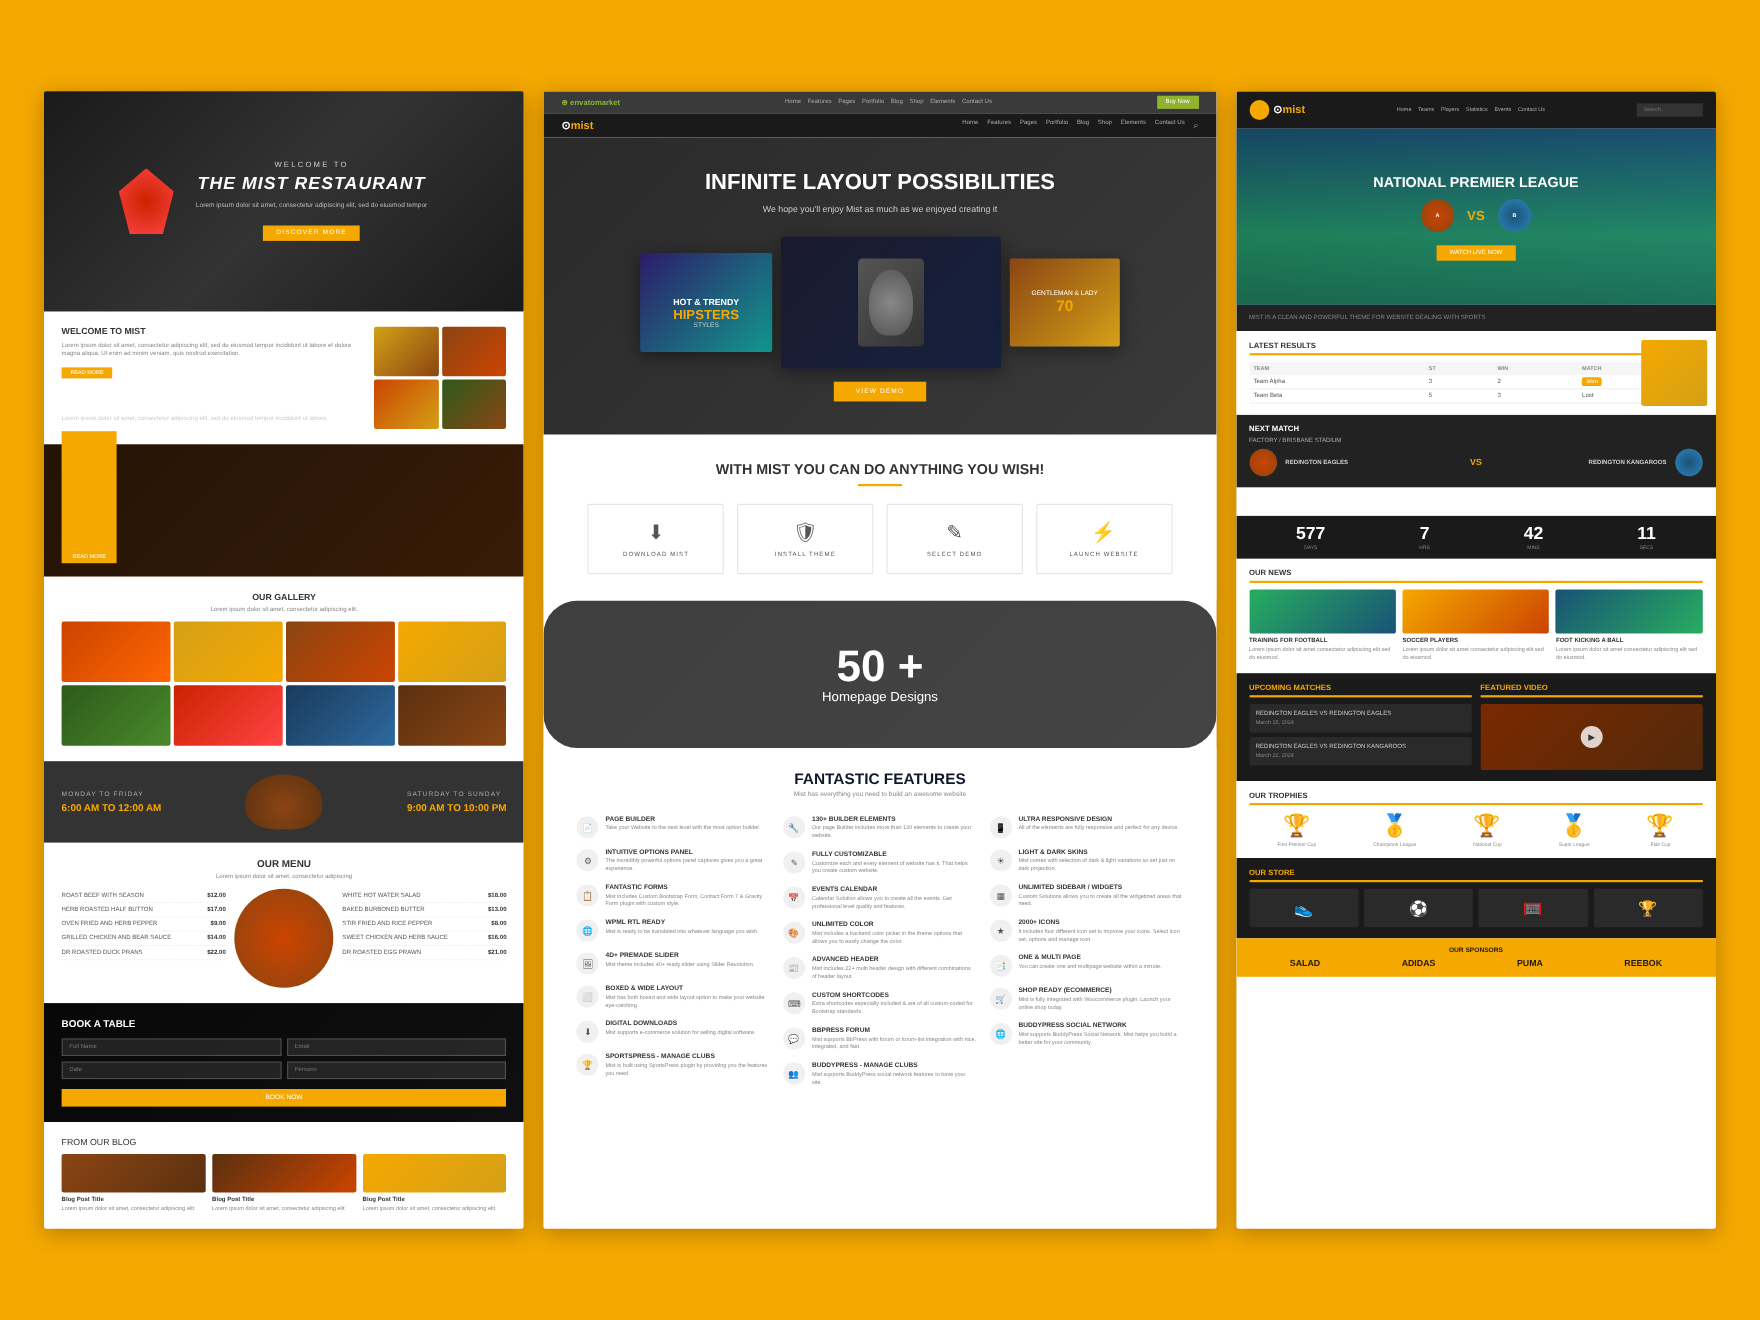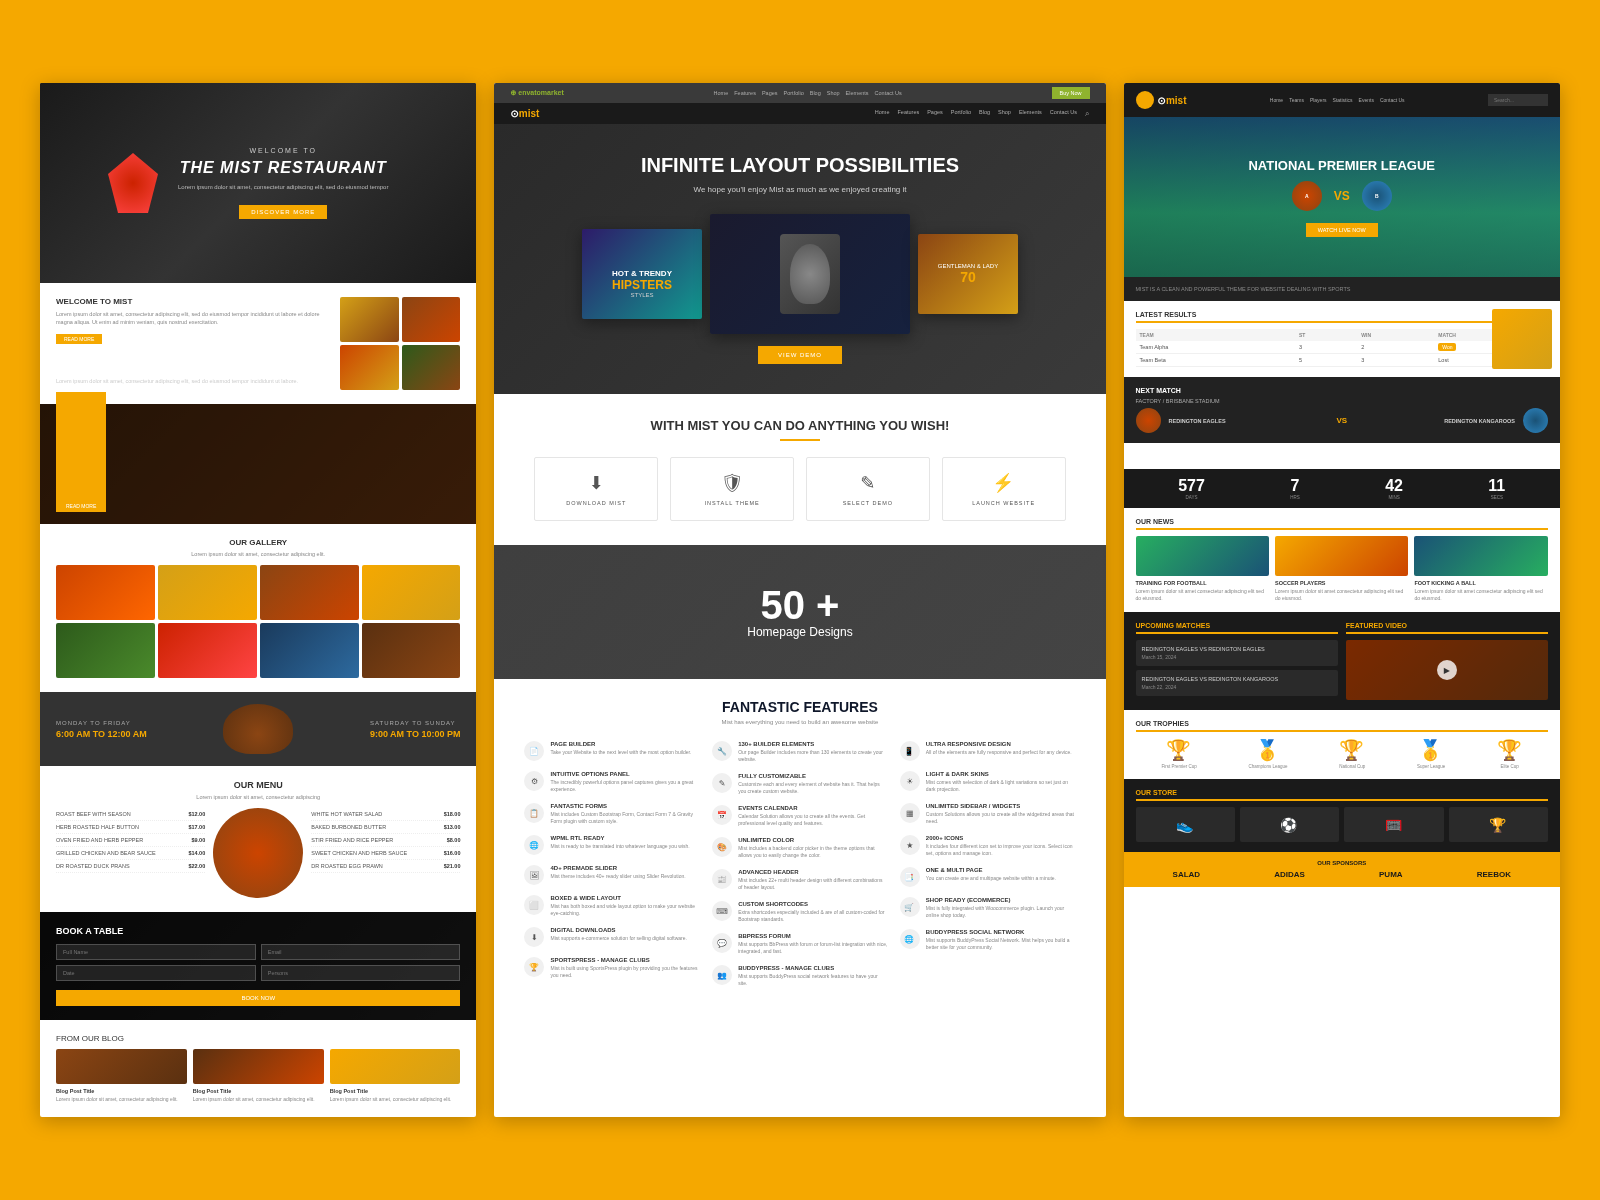--- a/index.html
+++ b/index.html
@@ -493,20 +493,21 @@
       font-size: 5.5px;
       color: #555;
       text-transform: uppercase;
       letter-spacing: 1px;
     }
 
     .fifty-section {
       background: linear-gradient(rgba(50,50,50,0.85), rgba(50,50,50,0.85)), linear-gradient(135deg, #888, #aaa);
       padding: 40px;
       text-align: center;
+      border-radius: 31px;
     }
 
     .fifty-number {
       font-size: 40px;
       font-weight: 900;
       color: white;
       line-height: 1;
     }
 
     .fifty-label {

